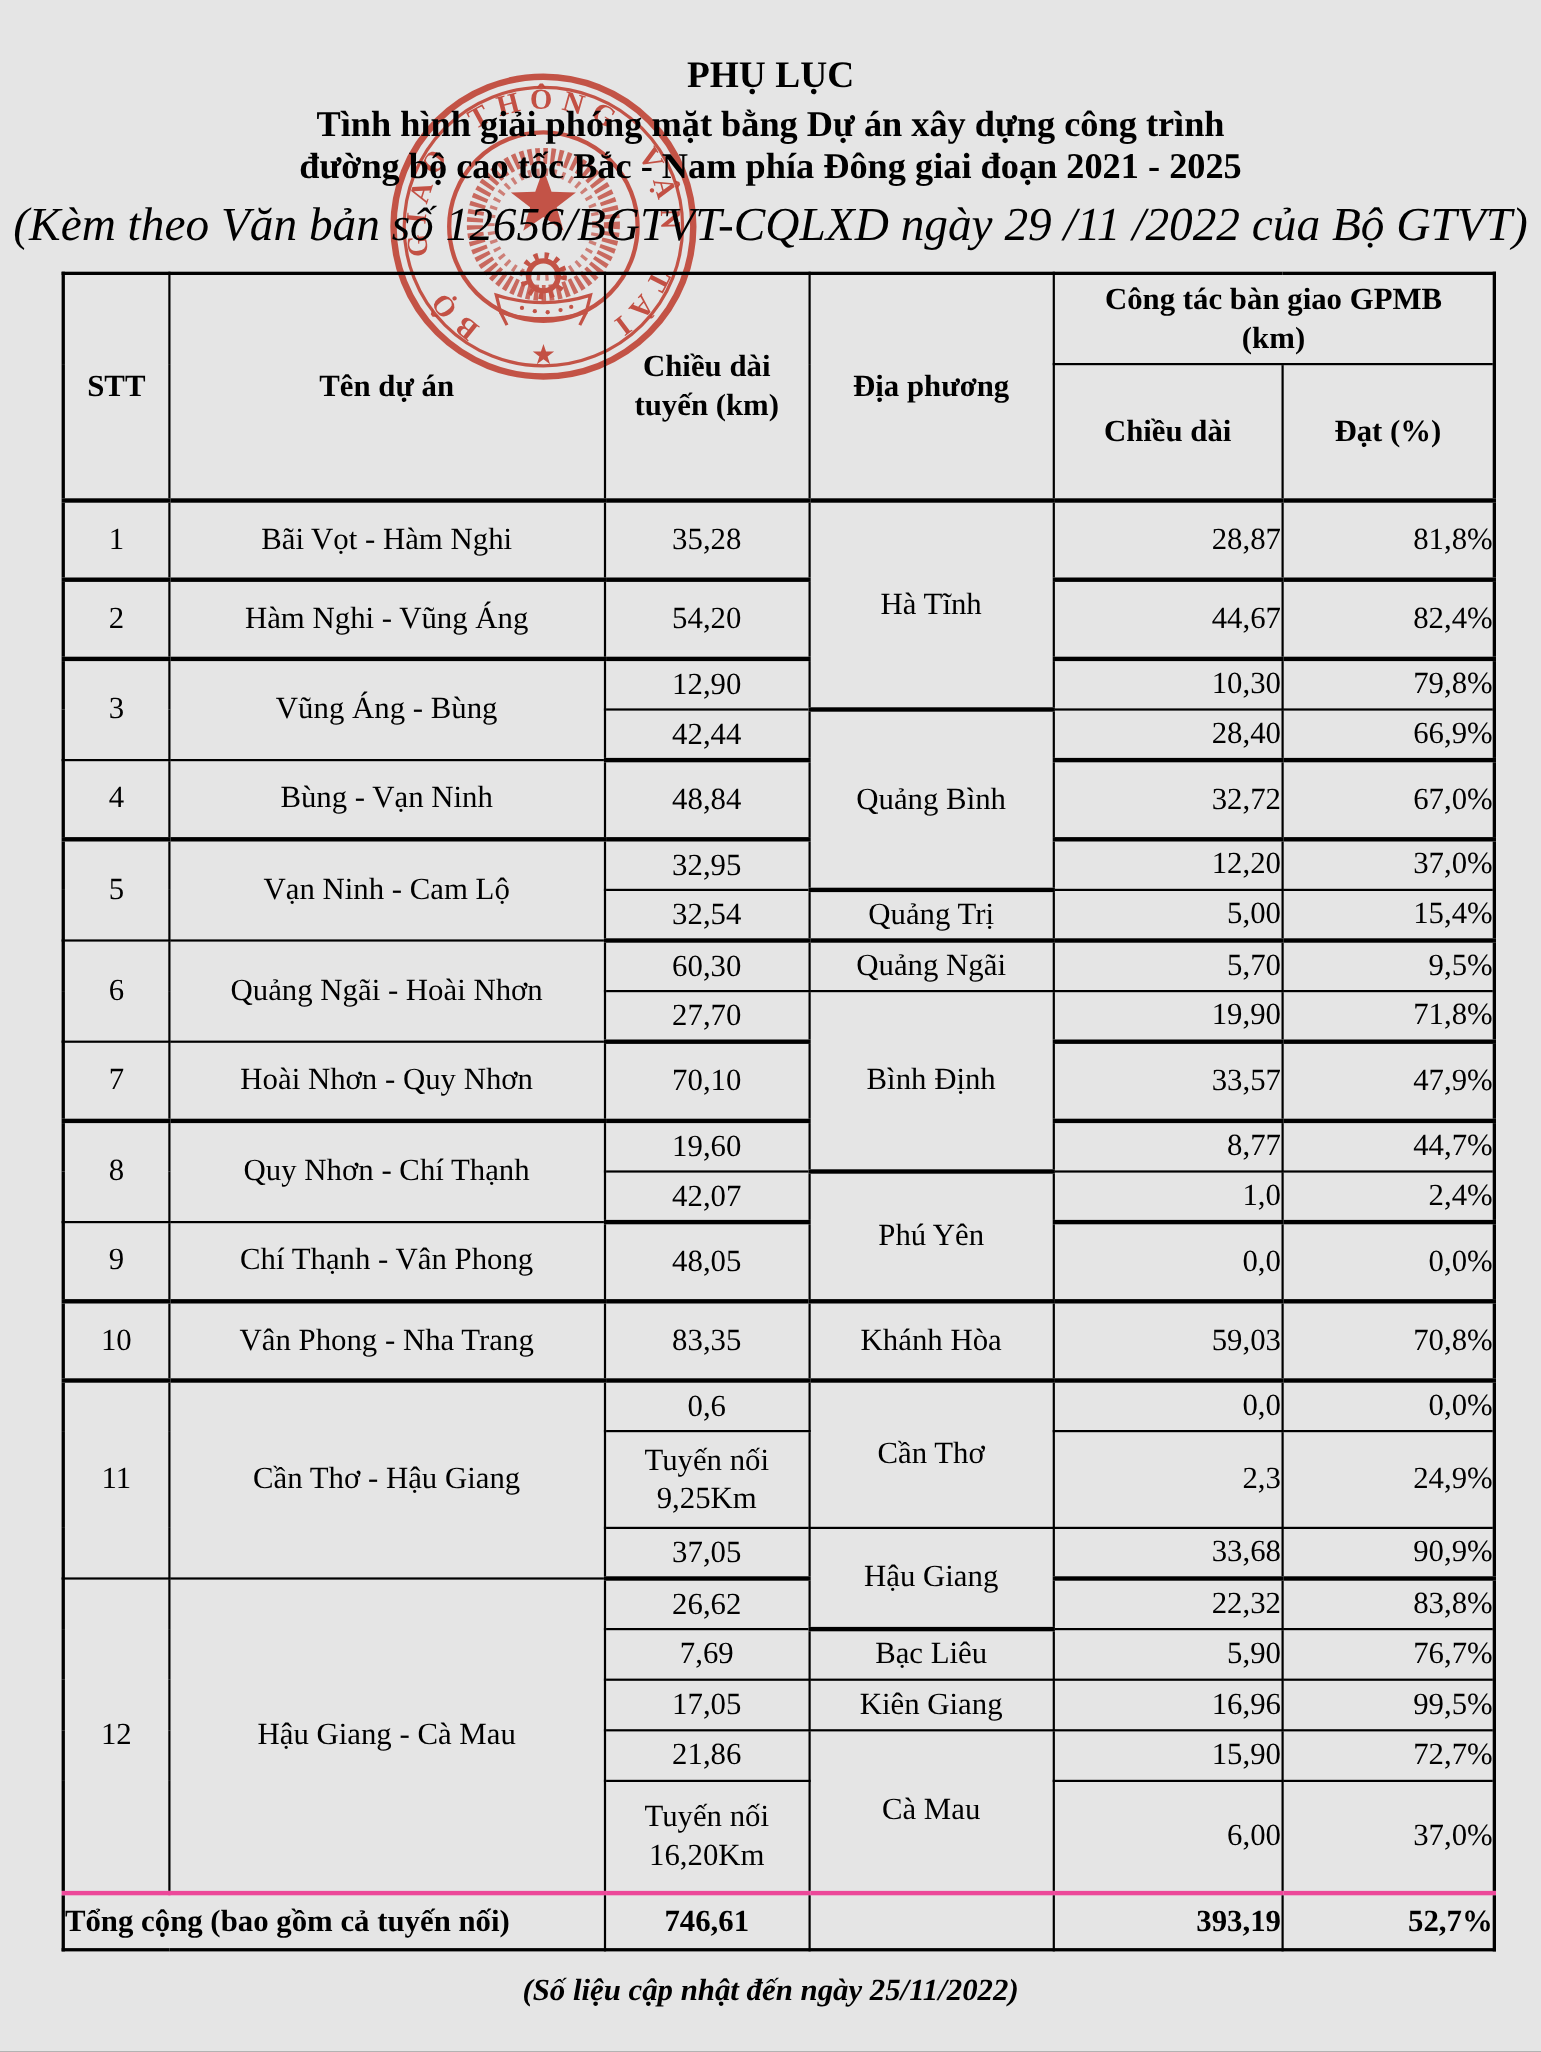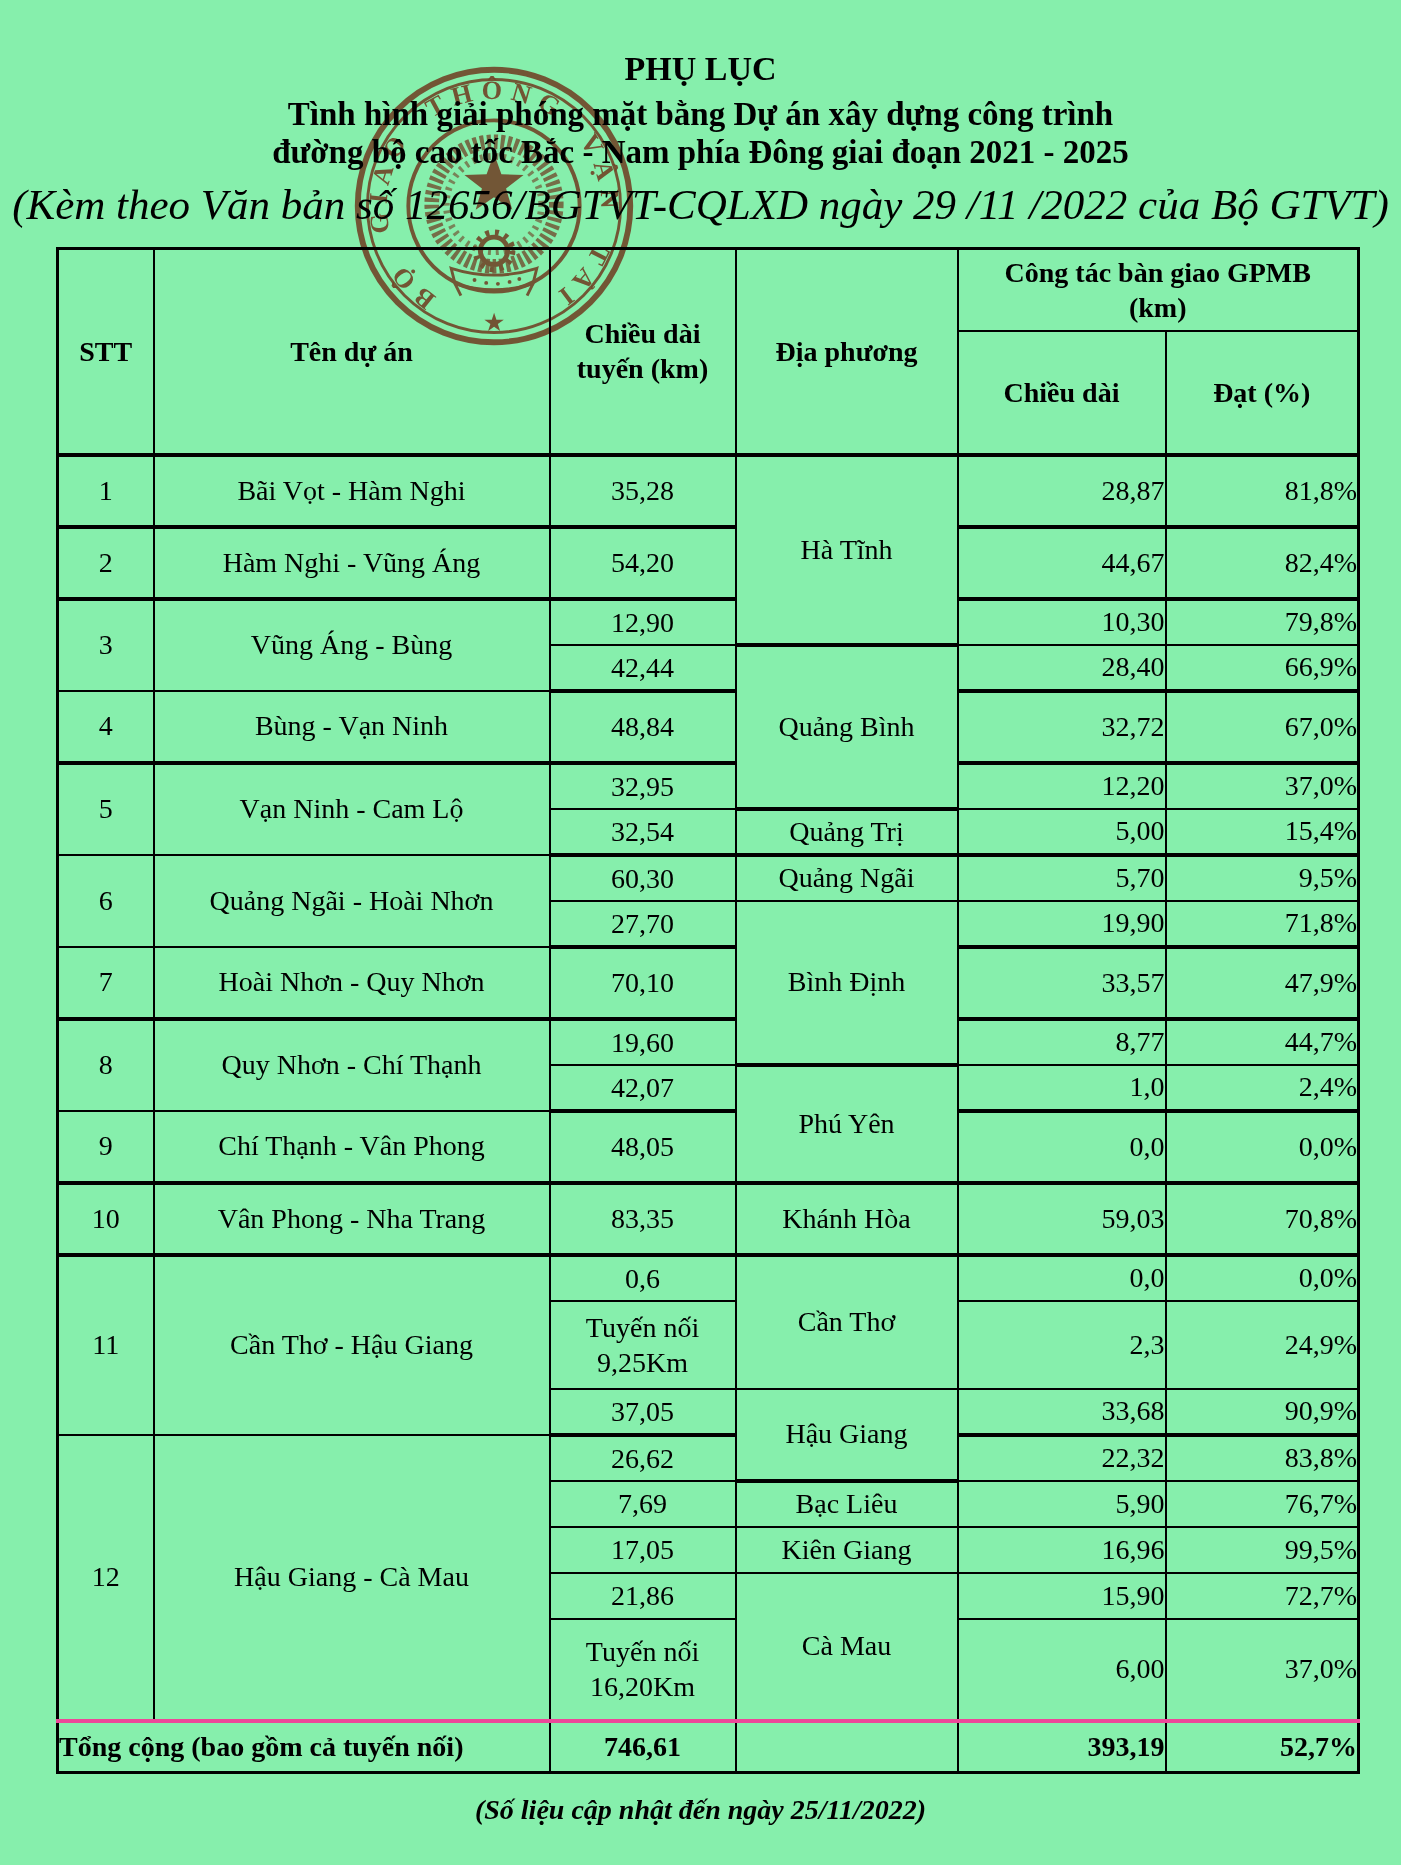--- a/index.html
+++ b/index.html
@@ -1,17 +1,17 @@
 <!DOCTYPE html>
 <html><head>
 <meta charset="utf-8">
 <style>
   html,body{margin:0;padding:0;background:#888;}
   #page{
-    position:relative; width:1401px; height:1865px; background:#86efac;
+    position:relative; width:1401px; height:1865px; background:#e5e5e5;
     font-family:"Liberation Serif", serif; color:#000; overflow:hidden;
   }
   
   .tline{position:absolute; left:0; width:100%; text-align:center; white-space:nowrap;}
   .t1{top:50px;  font-size:34px; font-weight:bold;}
   .t2{top:96px;  font-size:33px; font-weight:bold;}
   .t3{top:134px; font-size:33px; font-weight:bold;}
   .t4{top:180px; font-size:43px; font-style:italic;}
   .footer{top:1794px; font-size:28px; font-style:italic; font-weight:bold;}
   

